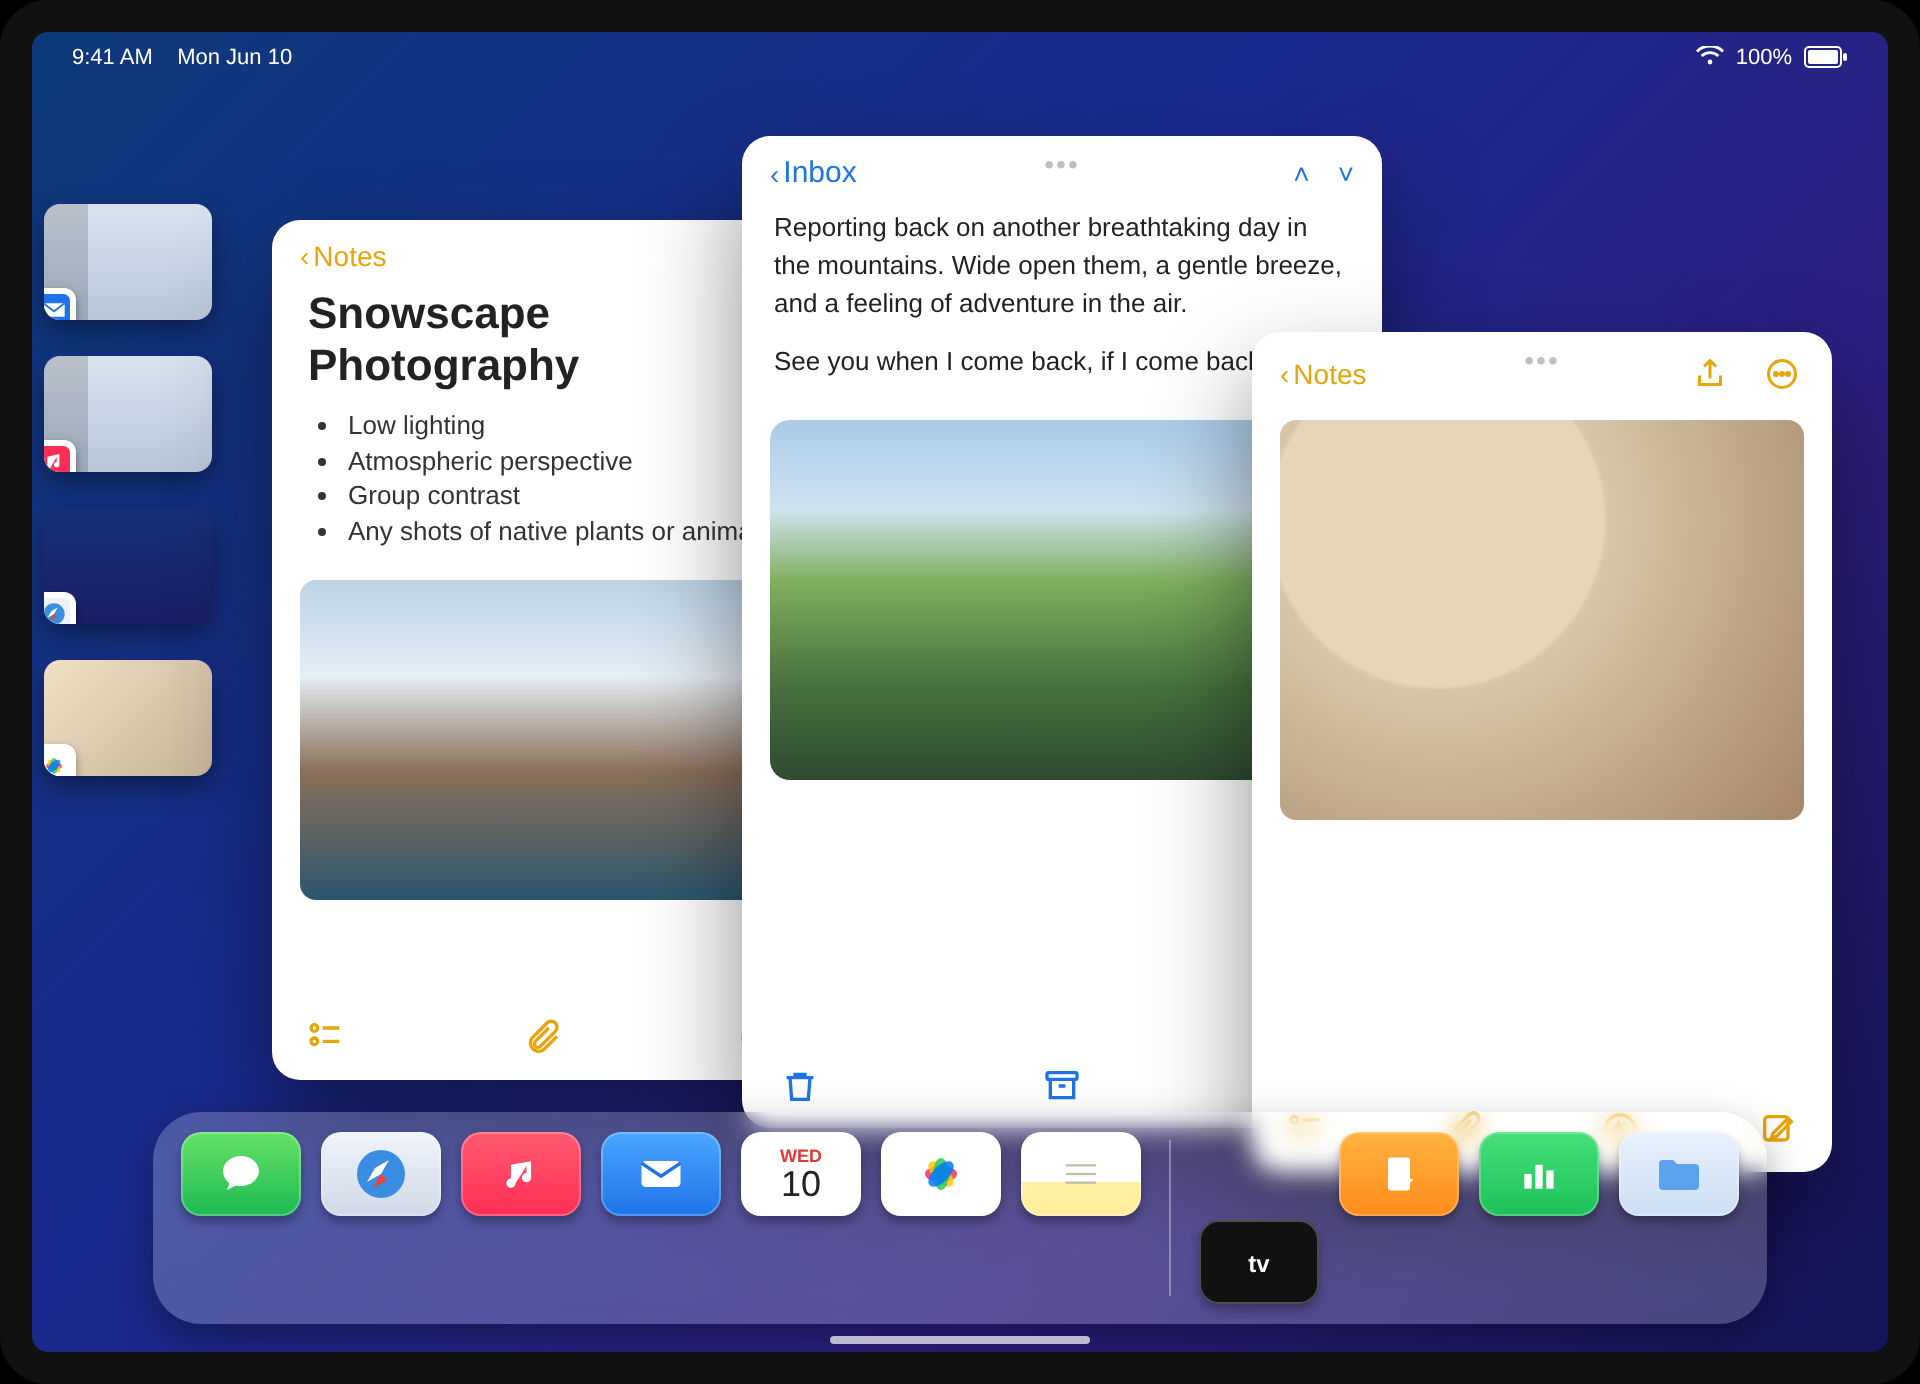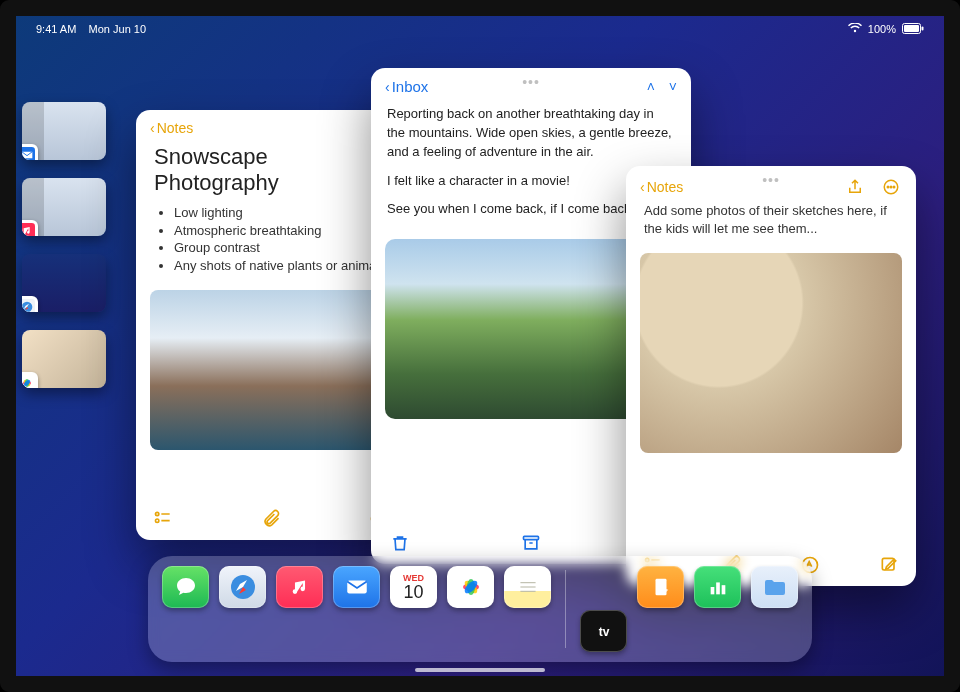--- a/index.html
+++ b/index.html
@@ -1,56 +1,56 @@
 <!DOCTYPE html>
 <html><head>
 <meta charset="utf-8">
 <style>
   * { margin: 0; padding: 0; box-sizing: border-box; font-family: -apple-system, "Helvetica Neue", Helvetica, Arial, sans-serif; }
   body { background:#000; width:960px; height:692px; overflow:hidden; position:relative; }
-  .device-frame { position:absolute; inset:0; border:16px solid #111; border-radius:9px; background:linear-gradient(135deg,#0d3a7a 0%,#1b2a8e 40%,#2c1e7e 70%,#121458 100%); overflow:hidden;}
+  .device-frame { position:absolute; inset:0; border:16px solid #111; border-radius:24px; background:linear-gradient(135deg,#0d3a7a 0%,#1b2a8e 40%,#2c1e7e 70%,#121458 100%); overflow:hidden;}
   
   .statusbar { position:absolute; top:4px; left:0; right:0; height:18px; display:flex; justify-content:space-between; align-items:center; padding:0 20px; color:#fff; font-size:11px; font-weight:500;}
   .statusbar .right { display:flex; gap:6px; align-items:flex-start;}
   .wifi-icon, .battery-icon { display:inline-flex; align-items:center; }
   .home-indicator { position:absolute; bottom:4px; left:50%; transform:translateX(-50%); width:130px; height:4px; border-radius:3px; background:rgba(255,255,255,.7);}
   
   .stage-strip { position:absolute; left:6px; top:86px; width:90px; display:flex; flex-direction:column; gap:18px;}
   .stage-tile { width:84px; height:58px; border-radius:8px; background:linear-gradient(180deg,#d9e3ef,#b8c6d8); box-shadow:0 6px 14px rgba(0,0,0,.4); position:relative; overflow:hidden;}
   .stage-tile .mini-side { position:absolute; left:0; top:0; bottom:0; width:22px; background:rgba(0,0,0,.15);}
   .stage-tile.blank { background:linear-gradient(180deg,#16307a,#1a1e66); }
   .stage-tile.photos { background:linear-gradient(135deg,#f2e0c5,#c4b49a);}
   .stage-badge { position:absolute; left:-6px; bottom:-6px; width:22px; height:22px; border-radius:6px; background:#fff; box-shadow:0 2px 4px rgba(0,0,0,.4); display:flex; align-items:center; justify-content:center;}
   .stage-badge svg { width:16px; height:16px; }
   
   .win { position:absolute; background:#fff; border-radius:14px; box-shadow:0 24px 50px rgba(0,0,0,.45); overflow:hidden; display:flex; flex-direction:column;}
   .win .dots { position:absolute; top:6px; right:10px; color:#c0c0c0; font-size:14px; letter-spacing:1px;}
   .notes-header { display:flex; align-items:center; justify-content:space-between; padding:10px 14px 4px; font-size:14px;}
   .notes-back { color:#e7a50a; font-weight:500; display:flex; align-items:center; gap:2px;}
   .notes-actions { display:flex; gap:14px; color:#e7a50a;}
-  .note-title { font-size:22px; font-weight:400; padding:4px 18px 8px; color:#222;}
+  .note-title { font-size:22px; font-weight:700; padding:4px 18px 8px; color:#222;}
   .note-body { padding:0 18px 8px; font-size:13px; color:#333; line-height:1.35;}
   .note-body ul { list-style:disc; padding-left:20px;}
   .note-img { margin:8px 14px; border-radius:8px; overflow:hidden; height:160px;}
   .note-img.snow { background:linear-gradient(180deg,#bcd3e6 0%,#e6eef5 30%,#8a6f5a 60%,#2b566e 100%);}
   .note-img.group { height:200px; background:radial-gradient(circle at 30% 25%,#e6d6b7 0%,#e6d6b7 35%,#d7c7a8 36%,#a58667 100%);}
   .notes-toolbar { margin-top:auto; display:flex; justify-content:space-between; padding:10px 16px; color:#e7a50a;}
   .tb-icon { width:22px; height:22px; display:flex; align-items:center; justify-content:center;}
   
   .mail-header { display:flex; align-items:center; justify-content:space-between; padding:10px 14px 2px; font-size:15px;}
   .mail-back { color:#1e73e8; display:flex; align-items:center; gap:2px; font-weight:500;}
   .mail-nav { display:flex; gap:14px; color:#1e73e8;}
   .mail-body { padding:8px 16px 10px; font-size:13px; color:#222; line-height:1.45;}
   .mail-body p { margin-bottom:10px;}
   .mail-img { margin:0 14px; border-radius:10px; overflow:hidden; height:180px; background:linear-gradient(180deg,#a9cbe8 0%,#cfe3ef 25%,#7fae5e 45%,#466f3c 75%,#2e4a31 100%);}
   .mail-toolbar { margin-top:auto; display:flex; justify-content:space-between; padding:10px 18px; color:#1e73e8;}
   
   .dock { position:absolute; bottom:14px; left:50%; transform:translateX(-50%); background:rgba(255,255,255,.22); backdrop-filter:blur(6px); border-radius:24px; padding:10px 14px; display:flex; gap:10px; box-shadow:0 8px 20px rgba(0,0,0,.35);}
   .dock-sep { width:1px; align-self:stretch; background:rgba(255,255,255,.35); margin:4px 4px;}
-  .app { width:47px; height:42px; border-radius:10px; display:flex; align-items:center; justify-content:center; font-size:20px; color:#fff; box-shadow:inset 0 0 0 1px rgba(255,255,255,.25), 0 3px 5px rgba(0,0,0,.3);}
+  .app { width:60px; height:42px; border-radius:10px; display:flex; align-items:center; justify-content:center; font-size:20px; color:#fff; box-shadow:inset 0 0 0 1px rgba(255,255,255,.25), 0 3px 5px rgba(0,0,0,.3);}
   .app.messages { background:linear-gradient(180deg,#66e266,#1db954);}
   .app.safari { background:linear-gradient(180deg,#f0f4fb,#cfd9e6);}
   .app.music { background:linear-gradient(180deg,#ff5a72,#ff2d55);}
   .app.mail { background:linear-gradient(180deg,#4aa6ff,#1e73e8);}
   .app.calendar { background:#fff; flex-direction:column; color:#e53935; font-size:9px; font-weight:700; line-height:1;}
   .app.calendar .daynum { color:#222; font-size:18px; font-weight:400;}
   .app.photos { background:#fff;}
   .app.notes { background:linear-gradient(180deg,#fff 60%,#ffef9e 60%);}
   .app.tv { background:#111;margin-top:44px;}
   .app.pages { background:linear-gradient(180deg,#ffb341,#ff8c1a);}
@@ -137,21 +137,21 @@
     <div class="notes-header">
       <div class="notes-back">
         <span class="chevron">‹</span>
         <span>Notes</span>
       </div>
     </div>
     <div class="note-title">Snowscape Photography</div>
     <div class="note-body">
       <ul>
         <li>Low lighting</li>
-        <li>Atmospheric breathtaking</li>
+        <li>Atmospheric perspective</li>
         <li>Group contrast</li>
         <li>Any shots of native plants or animals</li>
       </ul>
     </div>
     <div class="note-img snow"></div>
     <div class="notes-toolbar">
       <span class="tb-icon">
           <svg width="20" height="20" viewBox="0 0 24 24" fill="none" stroke="#e7a50a" stroke-width="2">
             <circle cx="5" cy="6" r="2"></circle>
             <line x1="10" y1="6" x2="20" y2="6"></line>
@@ -179,22 +179,21 @@
       <div class="mail-back">
         <span class="chevron">‹</span>
         <span>Inbox</span>
       </div>
       <div class="mail-nav">
         <span class="chevron">˄</span>
         <span class="chevron">˅</span>
       </div>
     </div>
     <div class="mail-body">
-      <p>Reporting back on another breathtaking day in the mountains. Wide open skies, a gentle breeze, and a feeling of adventure in the air.</p>
-      <p>I felt like a character in a movie!</p>
+      <p>Reporting back on another breathtaking day in the mountains. Wide open them, a gentle breeze, and a feeling of adventure in the air.</p>
       <p>See you when I come back, if I come back. 😉</p>
     </div>
     <div class="mail-img"></div>
     <div class="mail-toolbar">
       <span class="tb-icon">
           <svg width="20" height="20" viewBox="0 0 24 24" fill="none" stroke="#1e73e8" stroke-width="2">
             <path d="M4 7h16M9 7V5h6v2M6 7l1 13h10l1-13"></path>
           </svg>
         </span>
       <span class="tb-icon">
@@ -227,21 +226,20 @@
         <span class="tb-icon">
             <svg width="18" height="18" viewBox="0 0 24 24" fill="none" stroke="#e7a50a" stroke-width="2">
               <circle cx="12" cy="12" r="9"></circle>
               <circle cx="8" cy="12" r="1" fill="#e7a50a"></circle>
               <circle cx="12" cy="12" r="1" fill="#e7a50a"></circle>
               <circle cx="16" cy="12" r="1" fill="#e7a50a"></circle>
             </svg>
           </span>
       </div>
     </div>
-    <div class="note-body">Add some photos of their sketches here, if the kids will let me see them...</div>
     <div class="note-img group"></div>
     <div class="notes-toolbar">
       <span class="tb-icon">
           <svg width="20" height="20" viewBox="0 0 24 24" fill="none" stroke="#e7a50a" stroke-width="2">
             <circle cx="5" cy="6" r="2"></circle>
             <line x1="10" y1="6" x2="20" y2="6"></line>
             <circle cx="5" cy="14" r="2"></circle>
             <line x1="10" y1="14" x2="20" y2="14"></line>
           </svg>
         </span>

